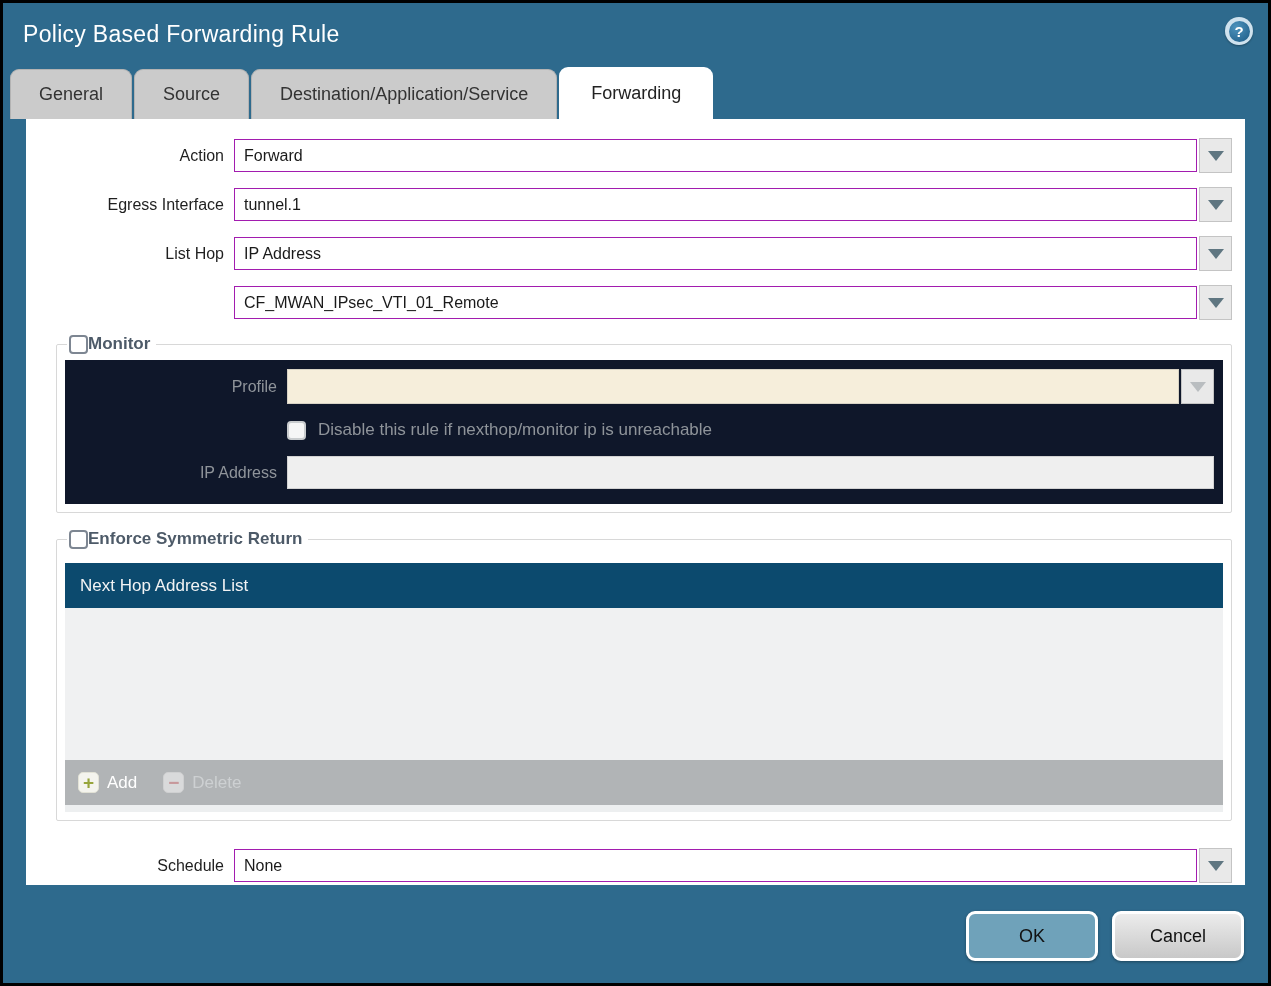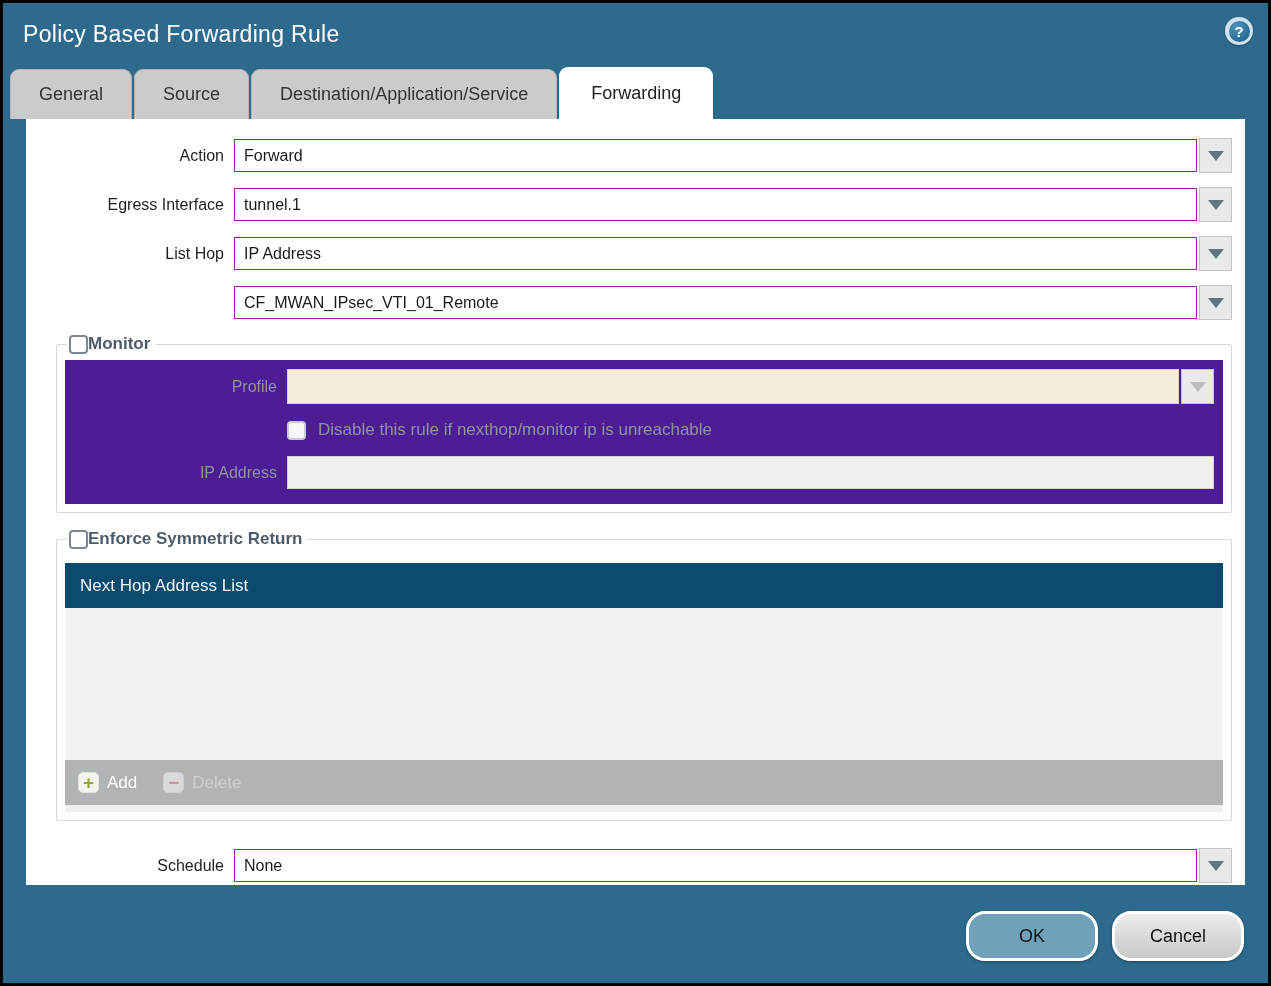--- a/index.html
+++ b/index.html
@@ -153,21 +153,21 @@
     cursor: pointer;
     flex: none;
   }
   .checkbox.disabled {
     border-color: #c9ccce;
     background: #f6f6f6;
     cursor: default;
   }
 
   .panel {
-    background: #4c1d95;
+    background: #0f172a;
     padding: 9px 9px 15px 0;
   }
   .panel .field-row { margin: 0 0 12px 0; }
   .panel .field-label { width: 222px; color: #8f949a; }
   .input-box.beige {
     background: #f6eedb;
     border-color: #d8d3c5;
     height: 35px;
   }
   .input-box.gray-disabled {
@@ -241,21 +241,21 @@
 
   
   .footer {
     flex: 1;
     display: flex; align-items: flex-start; justify-content: flex-end;
     gap: 14px;
     padding: 26px 24px 0 0;
   }
   .btn {
     width: 132px; height: 50px;
-    border-radius: 19px;
+    border-radius: 9px;
     border: 3px solid #ffffff;
     font-size: 18px;
     color: #111111;
     display: flex; align-items: center; justify-content: center;
     cursor: pointer;
     box-shadow: 0 1px 3px rgba(0,0,0,0.35);
   }
   .btn.ok { background: #6fa2ba; }
   .btn.cancel { background: linear-gradient(#ececec, #c8c8c8); }
 </style>

